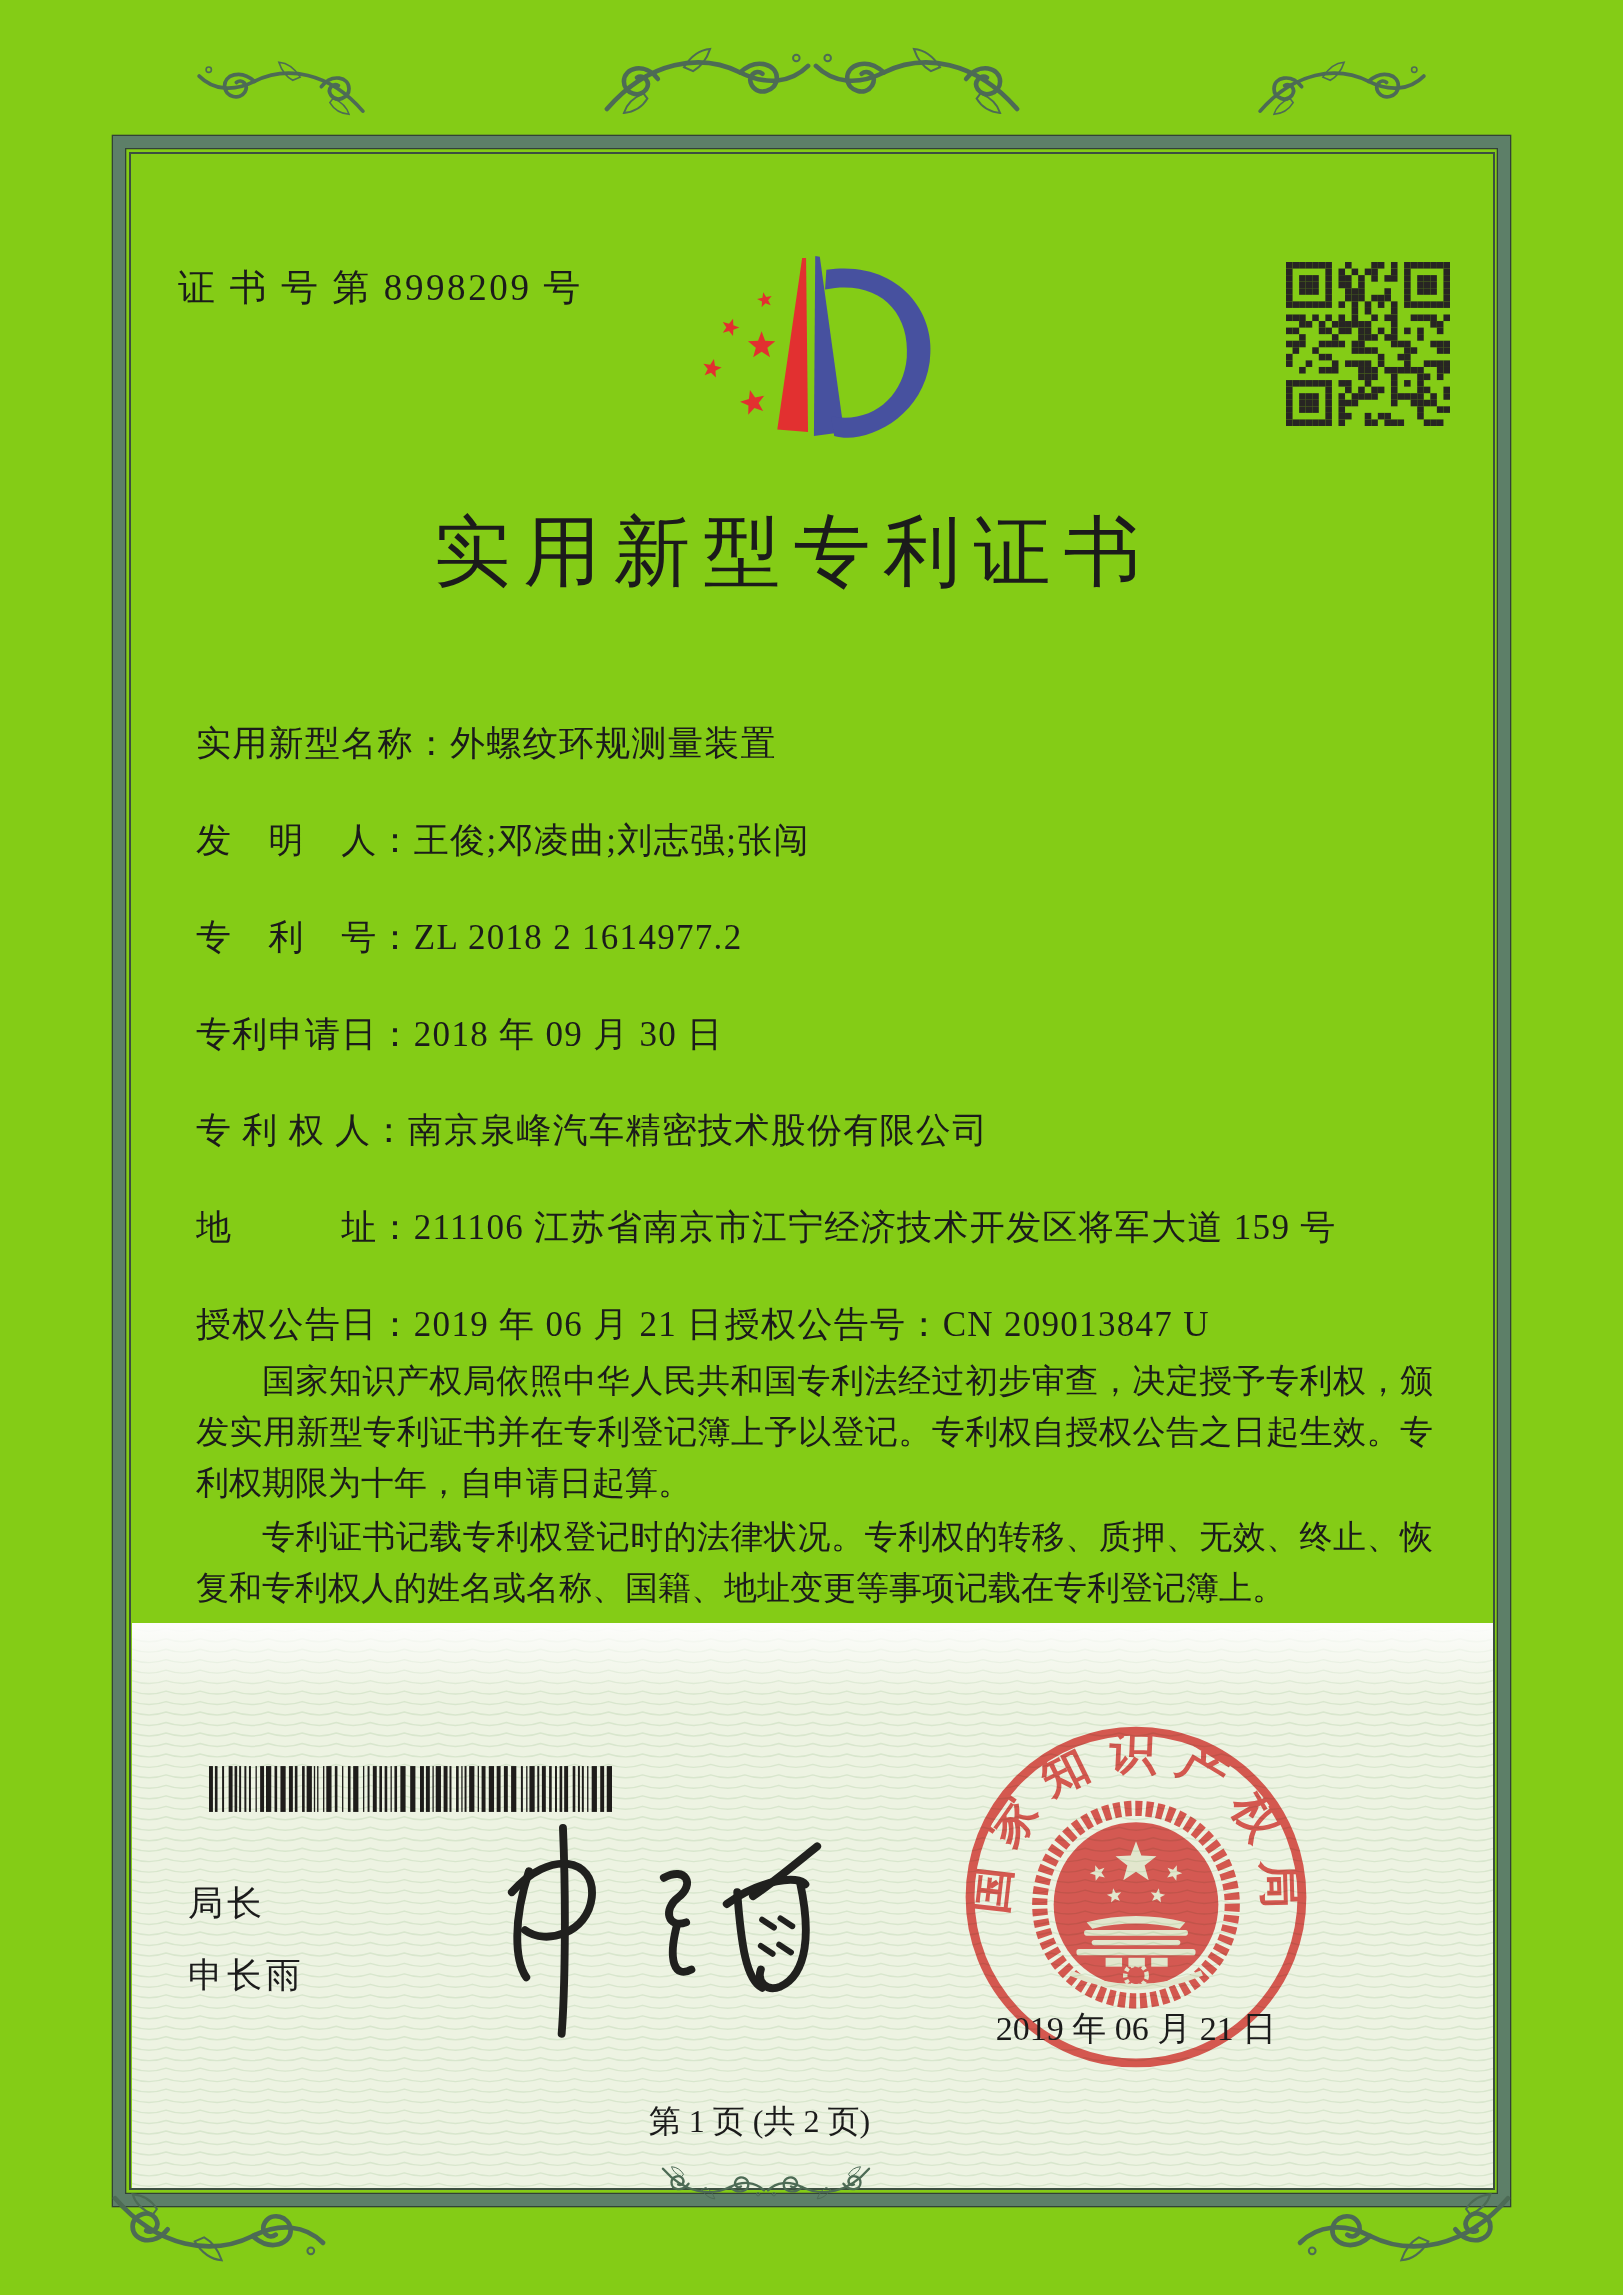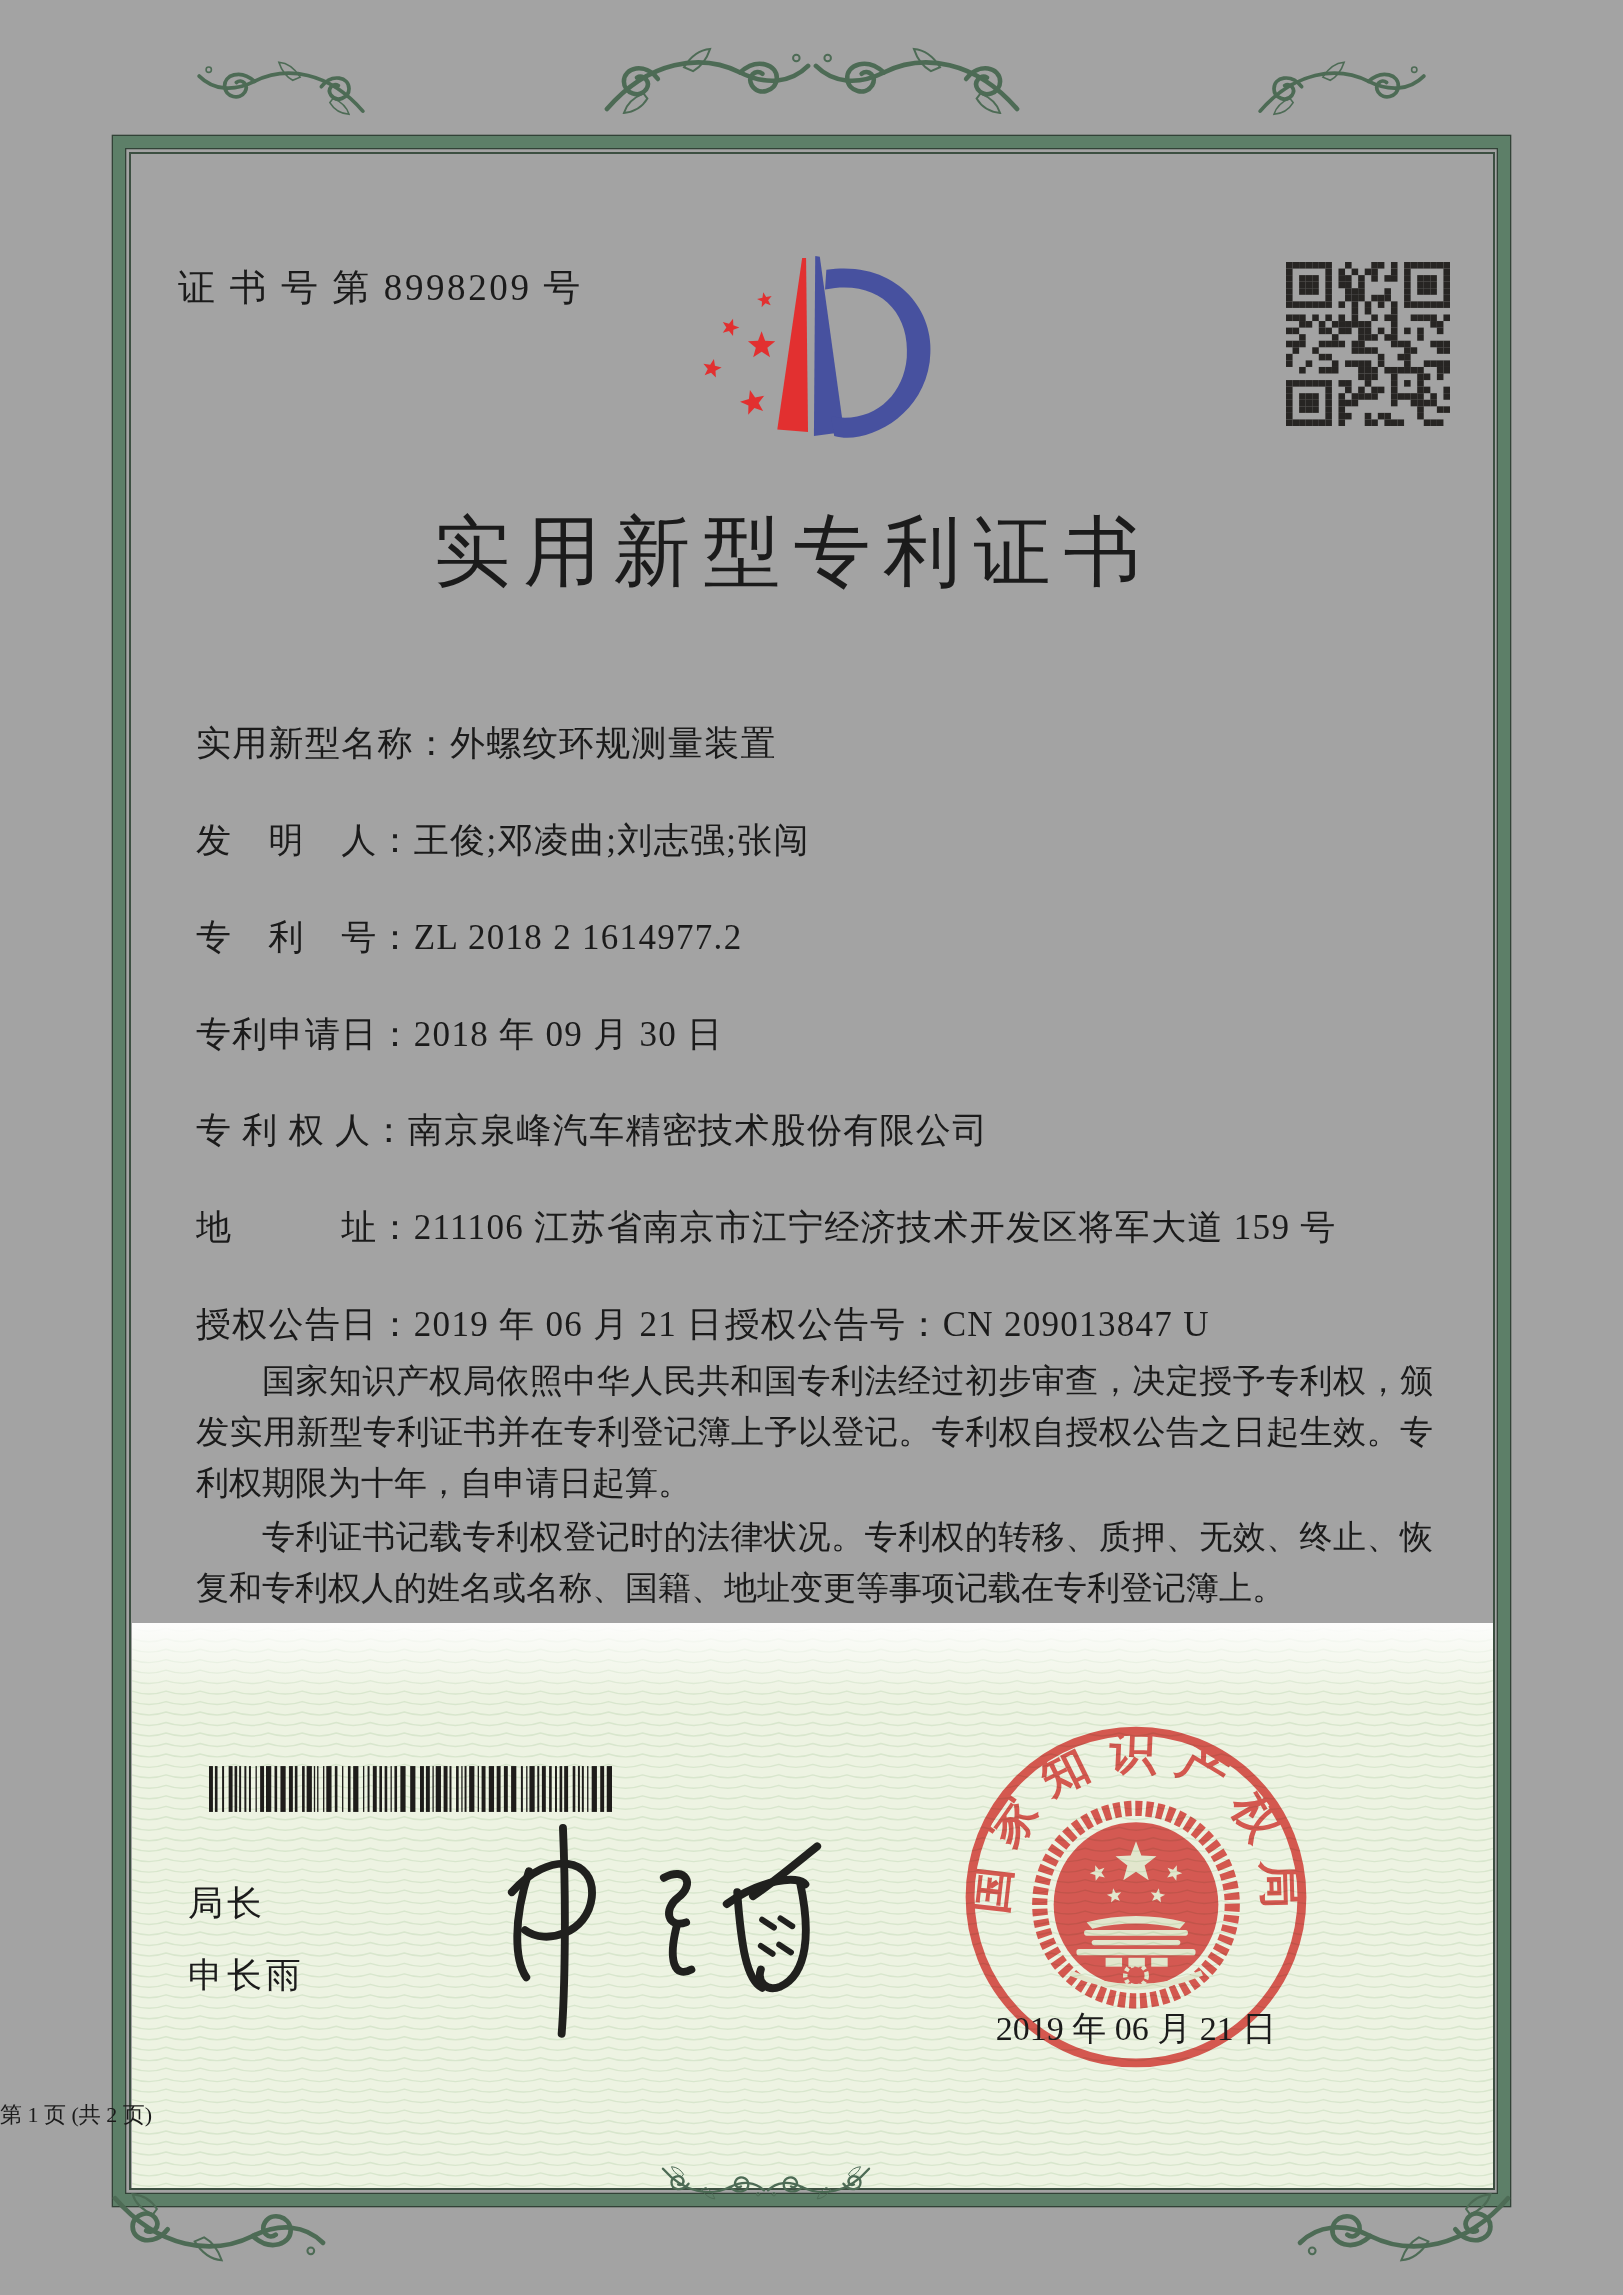--- a/index.html
+++ b/index.html
@@ -9,21 +9,21 @@
     --tint-bg:#edf3e2;
     --tint-line:#d8e6cd;
     --seal-red:#e24f4c;
     --logo-red:#e23030;
     --logo-blue:#47519f;
     --orn-green:#4d6b55;
   }
   *{margin:0;padding:0;box-sizing:border-box}
   html,body{background:#ffffff}
   body{font-family:"Liberation Serif","DejaVu Serif",serif;color:var(--ink)}
-  .page{position:relative;width:1624px;height:2295px;background:#a3a3a3;overflow:hidden}
+  .page{position:relative;width:1624px;height:2295px;background:#84cc16;overflow:hidden}
 
   
   .frame-outer{position:absolute;left:113px;top:136px;width:1397px;height:2070px;
     border:12.4px solid var(--frame-green);
     box-shadow:0 0 0 1.3px var(--frame-dark), inset 0 0 0 1.3px var(--frame-dark);}
   .frame-inner{position:absolute;left:129px;top:152px;width:1366px;height:2038px;
     border:2px solid #3c4f41;}
 
   
   .tint{position:absolute;left:132px;top:1623px;width:1361px;height:565px;background:var(--tint-bg);}
@@ -34,21 +34,21 @@
   
   .cert-no{position:absolute;left:178px;top:263px;font-size:37px;letter-spacing:2.6px}
   .title{position:absolute;left:0;top:501px;width:1587px;text-align:center;
     font-size:77px;font-weight:400;letter-spacing:13px}
   .row{position:absolute;left:196px;font-size:35px;letter-spacing:1.3px;white-space:nowrap}
   .row .v1{display:inline-block;min-width:311px}
   .paras{position:absolute;left:196px;width:1237px;font-size:33px;line-height:51px;
     text-align:justify;text-justify:inter-ideograph}
   .paras p{text-indent:2em;margin-bottom:2.6px}
   .commissioner{position:absolute;left:188px;font-size:35px;letter-spacing:3.9px}
-  .page-num{position:absolute;left:0;top:2100px;width:1519px;font-size:22px}
+  .page-num{position:absolute;left:0;top:2100px;width:1519px;text-align:center;font-size:32px}
   .back-note{position:absolute;left:0;top:2224px;width:1466px;text-align:center;font-size:34px;letter-spacing:3.9px}
   .seal-date{position:absolute;left:946px;top:2006px;width:380px;text-align:center;font-size:34px;z-index:6}
 
   
   .logo{position:absolute;left:681px;top:228px;z-index:3}
   .qr{position:absolute;left:1286px;top:262px;z-index:3}
   .barcode{position:absolute;left:209px;top:1766px;z-index:3}
   .seal{position:absolute;left:946px;top:1707px;z-index:5;mix-blend-mode:multiply;opacity:.93}
   .signature{position:absolute;left:466px;top:1820px;z-index:5}
   .orn{position:absolute;z-index:2;color:var(--orn-green)}

